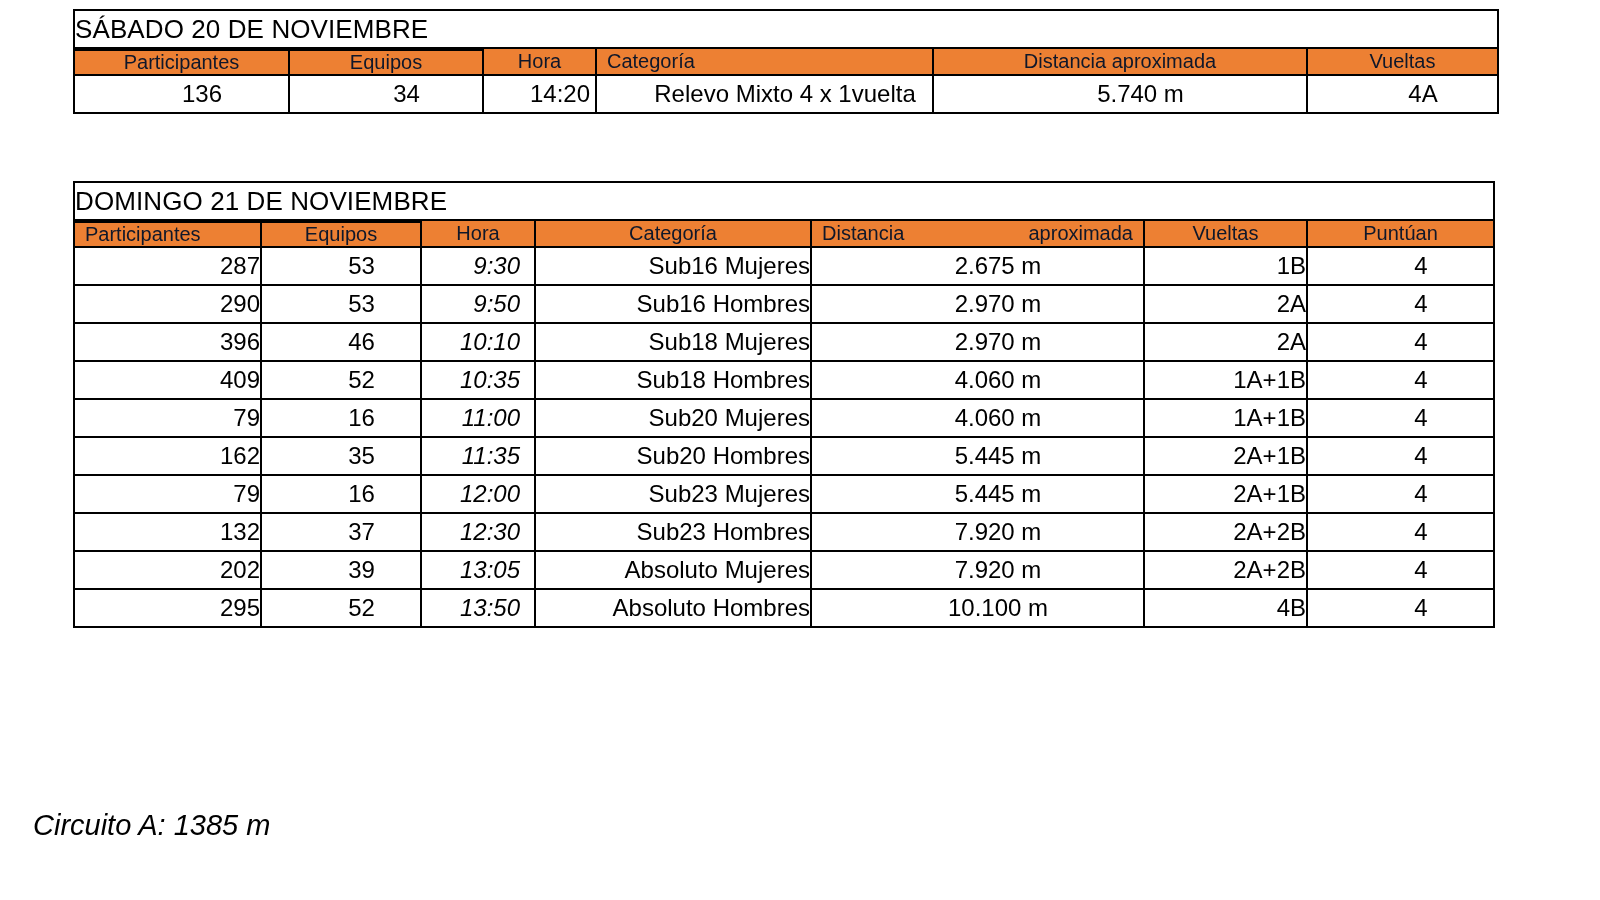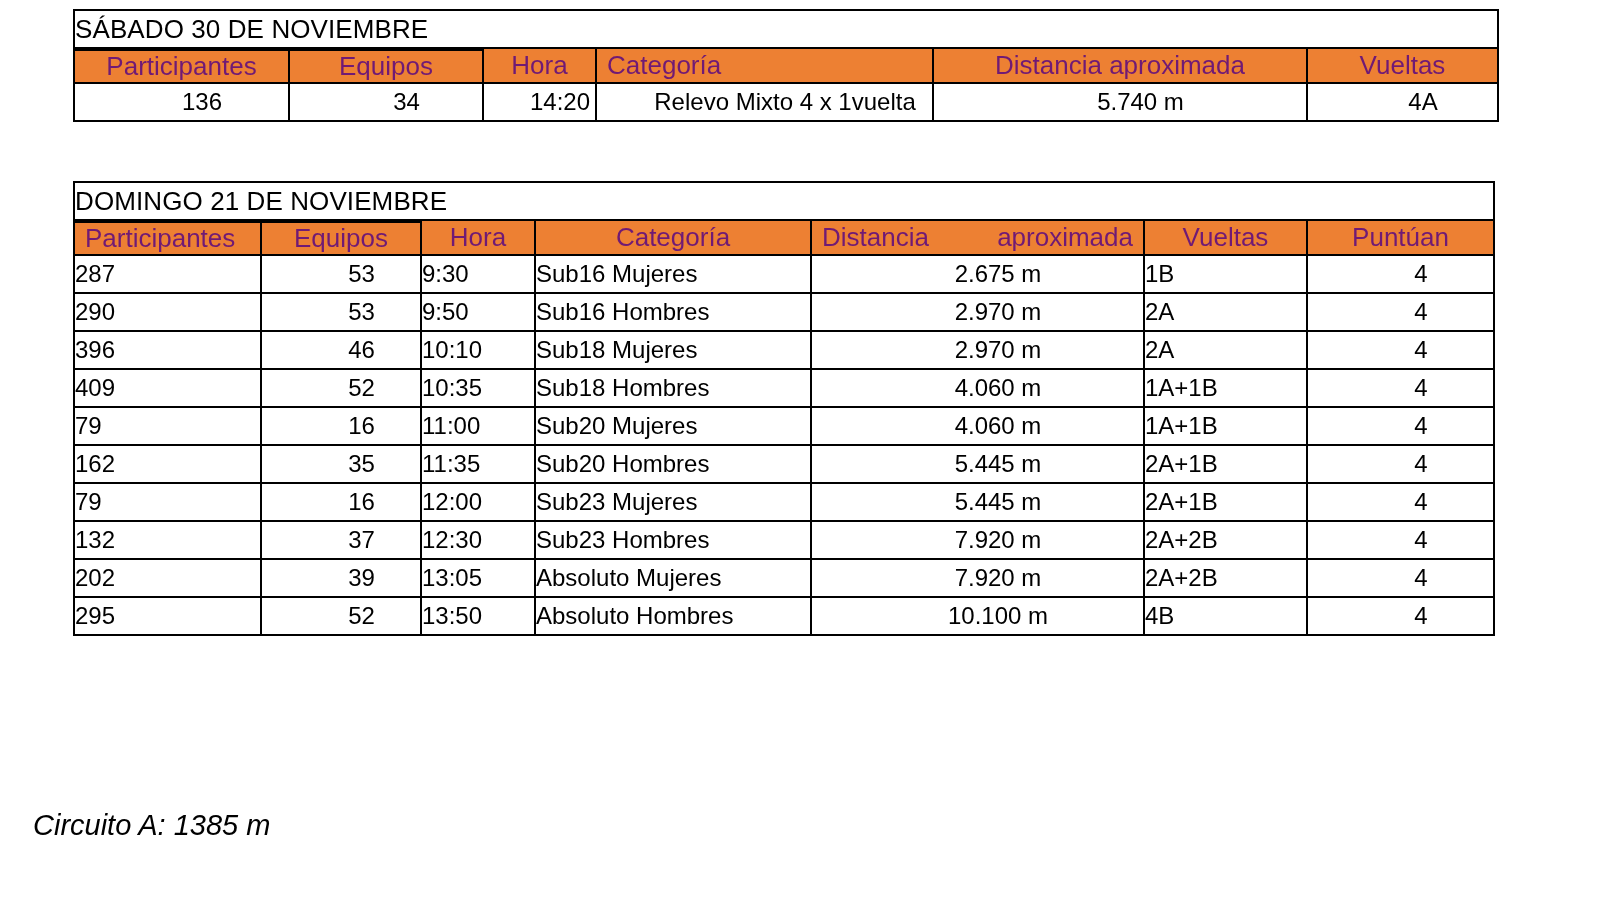--- a/index.html
+++ b/index.html
@@ -38,23 +38,23 @@
     text-align: left;
     padding: 4px 0 4px 12px;
     background: #ffffff;
     height: 36px;
     white-space: nowrap;
   }
 
   
   .hdr {
     background: #ED8033;
-    color: #701a75;
+    color: #0f172a;
     font-weight: bold;
-    font-size: 26px;
+    font-size: 20px;
     text-align: center;
     padding: 3px 6px;
   }
   .hdr.left { text-align: left; padding-left: 10px; }
   .hdr.spread {
     text-align: justify;
     text-align-last: justify;
     padding-left: 10px;
     padding-right: 10px;
   }
@@ -62,22 +62,22 @@
 
   
   .cell {
     font-size: 24px;
     background: #ffffff;
     padding: 3px 10px;
     height: 36px;
     white-space: nowrap;
   }
   .cell.c { text-align: center; padding-left: 41px; }
-  .cell.l { text-align: left; }
-  .cell.r { text-align: left; padding-right: 0; }
+  .cell.l { text-align: right; }
+  .cell.r { text-align: right; padding-right: 14px; font-style: italic; }
 
   
   #table-saturday { left: 73px; top: 9px; width: 1424px; }
 
   
   #table-sunday { left: 73px; top: 181px; width: 1420px; }
 
   
   .footnotes {
     position: absolute;
@@ -103,21 +103,21 @@
   <colgroup>
     <col style="width:215px">
     <col style="width:194px">
     <col style="width:113px">
     <col style="width:337px">
     <col style="width:374px">
     <col style="width:191px">
   </colgroup>
   <tbody>
     <tr>
-      <td class="day-title" colspan="6">SÁBADO 30 DE NOVIEMBRE</td>
+      <td class="day-title" colspan="6">SÁBADO 20 DE NOVIEMBRE</td>
     </tr>
     <tr>
       <td class="hdr blank" colspan="2"></td>
       <td class="hdr" rowspan="2">Hora</td>
       <td class="hdr left" rowspan="2">Categoría</td>
       <td class="hdr" rowspan="2">Distancia aproximada</td>
       <td class="hdr" rowspan="2">Vueltas</td>
     </tr>
     <tr>
       <td class="hdr">Participantes</td>

